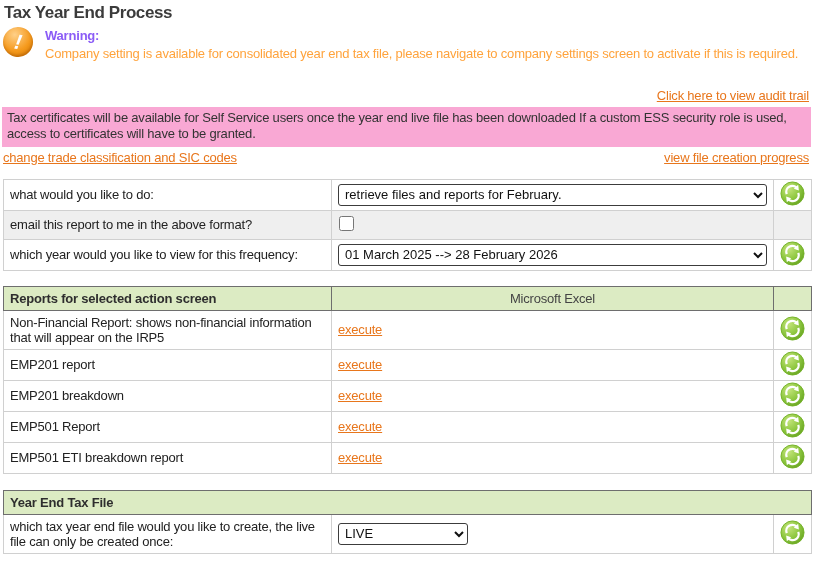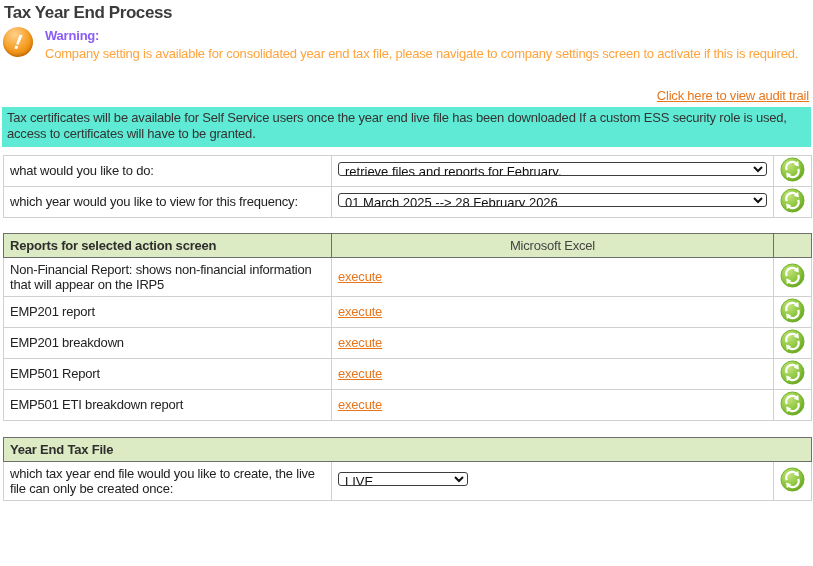--- a/index.html
+++ b/index.html
@@ -27,21 +27,21 @@
     margin-top:1px;
   }
   .warn-body{margin-left:12px;padding-top:2px;}
   .warn-label{color:#8b5cf6;font-weight:bold;}
   .warn-msg{color:#ffa33c;margin-top:3px;}
 
   
   a{color:#e8761c;text-decoration:underline;cursor:pointer;}
   .audit-row{text-align:right;margin:27px 2px 4px 0;}
   .notice{
-    background:#5eead4;color:#333;padding:3px 5px 4px 5px;line-height:1.25;
+    background:#f9a8d4;color:#333;padding:3px 5px 4px 5px;line-height:1.25;
   }
   .links-row{display:flex;justify-content:space-between;padding:3px 2px 6px 1px;}
 
   
   table{border-collapse:collapse;width:809px;margin:0 0 0 1px;table-layout:fixed;}
   td,th{border:1px solid #d0d0d0;padding:4px 6px;vertical-align:middle;
         font-size:13px;color:#222;overflow:hidden;}
   col.c-label{width:328px;}
   col.c-btn{width:38px;}
   th{
@@ -53,21 +53,21 @@
   .form-table td{height:20px;margin-top:40px;}
   .row-alt td{background:#efefef;}
   .reports-table{margin-top:15px;}
   .reports-table td{height:18px;}
   .cell-center{text-align:left;}
   .yearend-table{margin-top:16px;}
   .btn-cell{text-align:center;padding:1px;}
 
   select{
     font-family:"Liberation Sans",sans-serif;font-size:13px;color:#111;
-    height:14px;border:1px solid #3c3c3c;border-radius:3px;background:#fff;
+    height:22px;border:1px solid #3c3c3c;border-radius:3px;background:#fff;
     width:100%;padding:0 2px;
   }
   select.small{width:130px;}
   input[type=checkbox]{width:15px;height:15px;margin:1px 0 0 1px;}
 
   button.go{
     background:none;border:none;padding:0;margin:0;cursor:pointer;line-height:0;
   }
   .go-ico{width:25px;height:25px;}
 </style>
@@ -104,20 +104,24 @@
       <div class="warn-msg">Company setting is available for consolidated year end tax file, please navigate to company settings screen to activate if this is required.</div>
     </div>
   </div>
 
   <div class="audit-row">
     <a>Click here to view audit trail</a>
   </div>
 
   <div class="notice">Tax certificates will be available for Self Service users once the year end live file has been downloaded If a custom ESS security role is used, access to certificates will have to be granted.</div>
 
+  <div class="links-row">
+    <a>change trade classification and SIC codes</a>
+    <a>view file creation progress</a>
+  </div>
 
   <table class="form-table">
     <colgroup>
         <col class="c-label">
         <col>
         <col class="c-btn">
       </colgroup>
     <tbody>
         <tr>
       <td>what would you like to do:</td>
@@ -125,20 +129,25 @@
         <select>
           <option>retrieve files and reports for February.</option>
         </select>
       </td>
       <td class="btn-cell">
         <button class="go"><svg class="go-ico">
                 <use href="#ico-refresh"></use>
               </svg></button>
       </td>
     </tr>
+    <tr class="row-alt">
+      <td>email this report to me in the above format?</td>
+      <td><input type="checkbox" style=""></td>
+      <td class="btn-cell"></td>
+    </tr>
     <tr>
       <td>which year would you like to view for this frequency:</td>
       <td>
         <select>
           <option>01 March 2025 --&gt; 28 February 2026</option>
         </select>
       </td>
       <td class="btn-cell">
         <button class="go"><svg class="go-ico">
                 <use href="#ico-refresh"></use>

